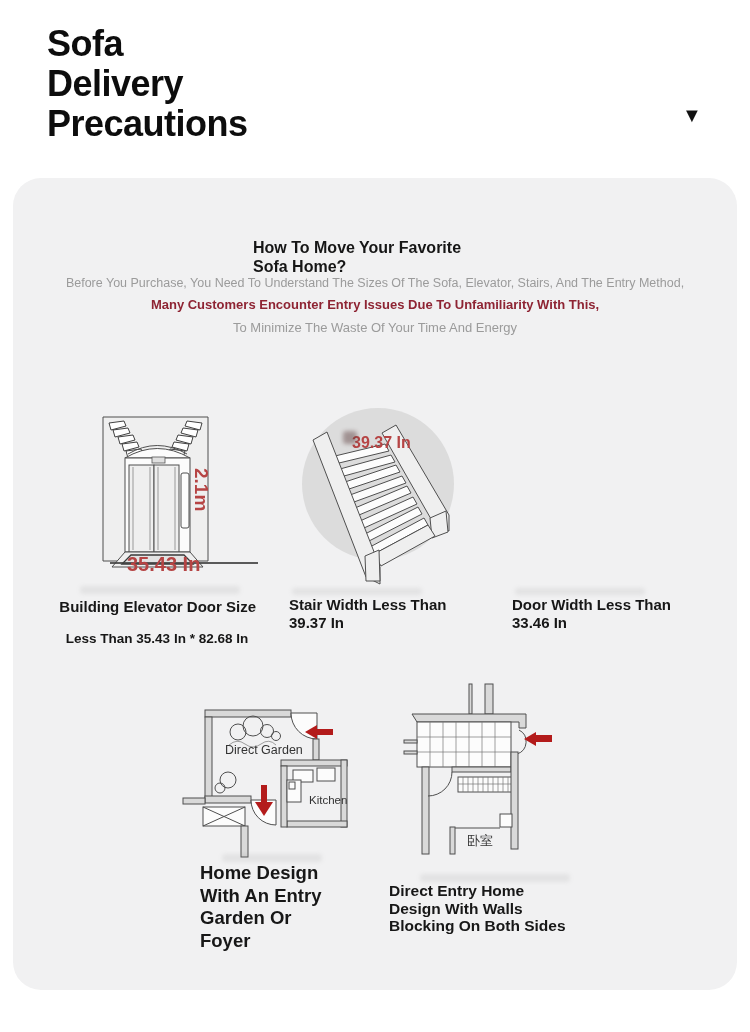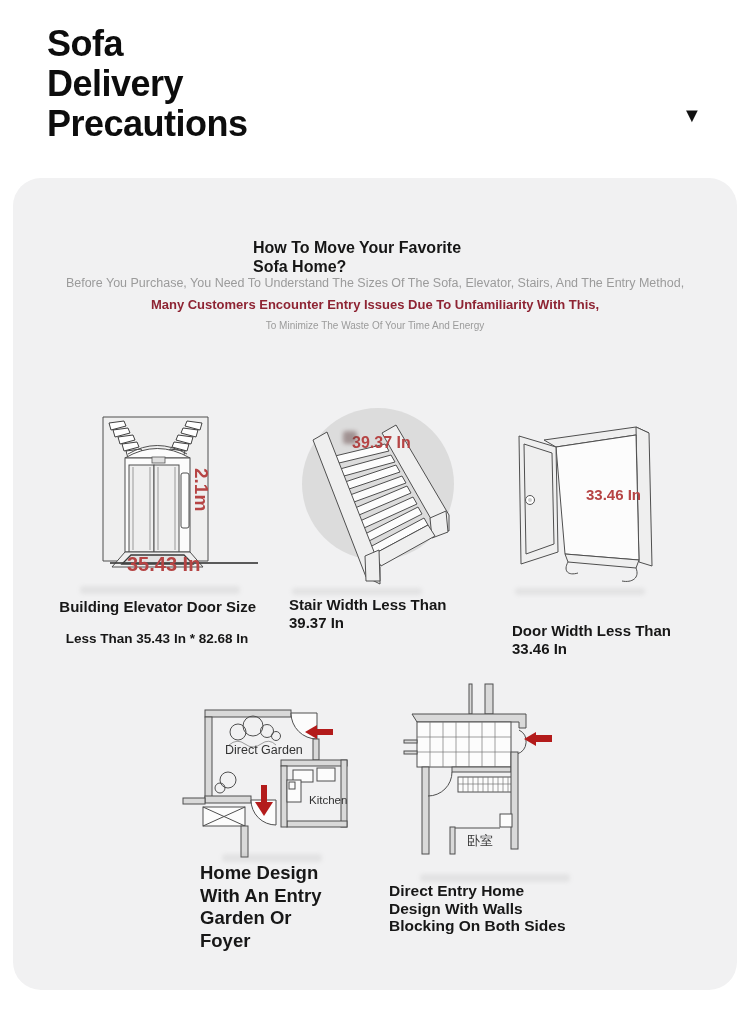--- a/index.html
+++ b/index.html
@@ -11,21 +11,21 @@
   .tri{position:absolute;left:682px;top:104px;font-size:20px;color:#111;cursor:pointer;}
   
   .card{position:absolute;left:13px;top:178px;width:724px;height:812px;
         background:var(--card_bg,#f2f2f2);border-radius:28px;}
   
   .intro-heading{position:absolute;left:253px;top:225px;width:245px;font-size:16px;
                  font-weight:bold;line-height:19px;color:#161616;}
   .c-line{position:absolute;left:0;width:750px;text-align:center;white-space:nowrap;}
   .intro-l1{top:276px;font-size:12.5px;color:var(--muted_text,#9b9b9b);}
   .intro-l2{top:297px;font-size:13px;font-weight:bold;color:var(--warning_red,#8e2433);}
-  .intro-l3{top:320px;font-size:10px;color:var(--muted_text,#9b9b9b);}
+  .intro-l3{top:320px;font-size:13px;color:var(--muted_text,#9b9b9b);}
   .intro-l4{position:absolute;left:253px;top:340px;width:175px;font-size:12.5px;
             line-height:15px;color:var(--muted_text,#9b9b9b);}
   
   .fig{position:absolute;}
   .figsvg{position:absolute;left:0;top:0;overflow:visible;}
   .figsvg .wall{fill:#d9d9d9;stroke:#4f4f4f;stroke-width:1;}
   .figsvg .panel{fill:#efefef;stroke:#4f4f4f;stroke-width:1;}
   .figsvg .white{fill:#fcfcfc;stroke:#4f4f4f;stroke-width:1;}
   .figsvg .line{fill:none;stroke:#4f4f4f;stroke-width:1;}
   .figsvg .thin{fill:none;stroke:#777;stroke-width:.7;}
@@ -33,21 +33,21 @@
   .figsvg .red{fill:var(--arrow_red,#b31b1b);stroke:none;}
   .dim{position:absolute;color:var(--dimension_red,#b64444);font-weight:bold;white-space:nowrap;}
   .dim-v{writing-mode:vertical-rl;}
   .dimline{position:absolute;height:2px;background:#3f3f3f;opacity:.85;}
   .roomlbl{position:absolute;color:#333;white-space:nowrap;}
   
   .cap{position:absolute;font-weight:bold;color:var(--caption_text,#171717);}
   .cap-elev{left:58px;top:598px;width:198px;text-align:right;font-size:15px;}
   .cap-elev-sub{left:58px;top:631px;width:198px;text-align:center;font-size:13.5px;white-space:nowrap;}
   .cap-stairs{left:289px;top:596px;width:160px;font-size:15px;line-height:17.5px;}
-  .cap-door{left:512px;top:596px;width:160px;font-size:15px;line-height:17.5px;margin-top:26px;}
+  .cap-door{left:512px;top:596px;width:160px;font-size:15px;line-height:17.5px;}
   .cap-plan1{left:200px;top:862px;width:135px;font-size:18.5px;line-height:22.5px;}
   .cap-plan2{left:389px;top:882px;width:182px;font-size:15.5px;line-height:17.5px;}
   .smudge{position:absolute;background:#8a8a8a;opacity:.14;filter:blur(2px);border-radius:3px;}
 </style>
 </head>
 <body>
 
 <div class="page">
 
   <div class="hdr-title">
@@ -117,35 +117,20 @@
       <polygon class="white" points="87,133 141,104 145,111 91,140"></polygon>
       <polygon class="panel" points="91,140 145,111 152,122 98,152"></polygon>
 
       <polygon class="panel" points="30,26 44,18 97,153 97,170 83,163"></polygon>
       <polygon class="panel" points="82,142 96,136 97,167 83,167"></polygon>
     </svg>
     <span class="dim" style="left:69px;top:20px;font-size:16px;">39.37 In</span>
     <div class="smudge" style="left:60px;top:17px;width:14px;height:13px;opacity:.45;background:#5a3a3a;"></div>
   </div>
 
-  <div class="fig" style="left:508px;top:413px;width:162px;height:172px;">
-    <svg class="figsvg" width="162" height="172" viewBox="0 0 162 172">
-      <polygon class="panel" points="36,27 128,14 141,20 48,34"></polygon>
-      <polygon class="panel" points="128,14 141,20 144,153 131,149"></polygon>
-      <polygon class="white" points="48,34 128,22 131,147 57,141"></polygon>
-      <polygon class="panel" points="11,23 48,34 50,139 13,151"></polygon>
-      <polygon class="line" points="16,31 44,40 46,131 18,141"></polygon>
-      <circle cx="22" cy="87" r="4.5" fill="#fff" stroke="#555"></circle>
-      <circle cx="22" cy="87" r="2" fill="#cfcfcf" stroke="none"></circle>
-      <polygon class="panel" points="57,141 131,147 128,155 60,149"></polygon>
-      <path class="line" d="M 60,149 C 55,158 60,163 70,160"></path>
-      <path class="line" d="M 128,155 C 132,165 124,170 114,168"></path>
-    </svg>
-    <span class="dim" style="left:78px;top:73px;font-size:15px;">33.46 In</span>
-  </div>
 
   <div class="cap cap-elev">Building Elevator Door Size</div>
   <div class="cap cap-elev-sub">Less Than 35.43 In * 82.68 In</div>
   <div class="cap cap-stairs">Stair Width Less Than 39.37 In</div>
   <div class="cap cap-door">Door Width Less Than 33.46 In</div>
 
   <div class="fig" style="left:183px;top:692px;width:207px;height:168px;">
     <svg class="figsvg" width="207" height="168" viewBox="0 0 207 168">
 
       <rect class="wall" x="22" y="18" width="86" height="7"></rect>

